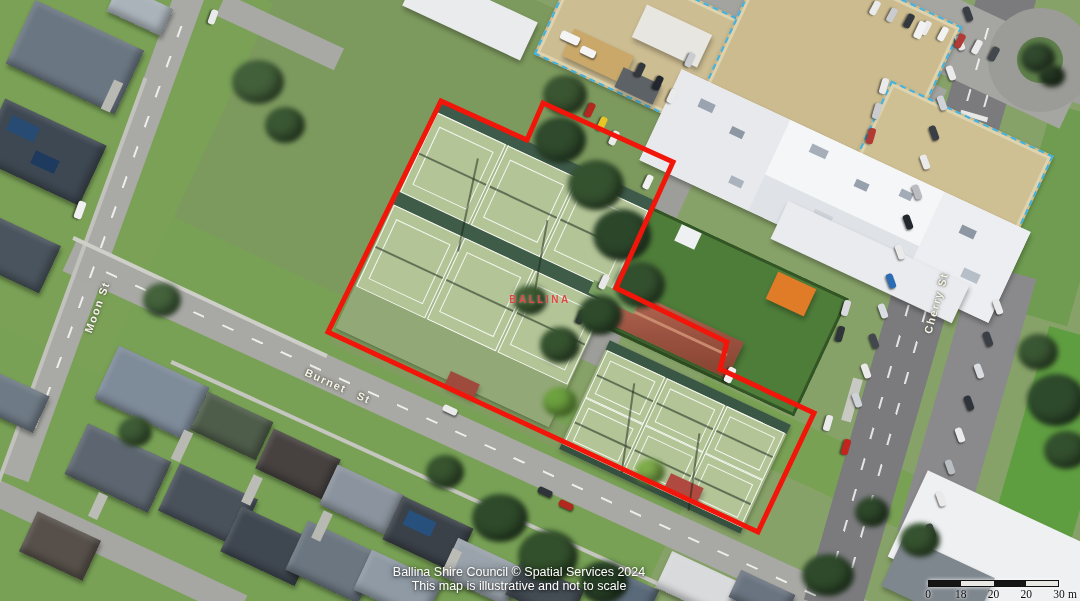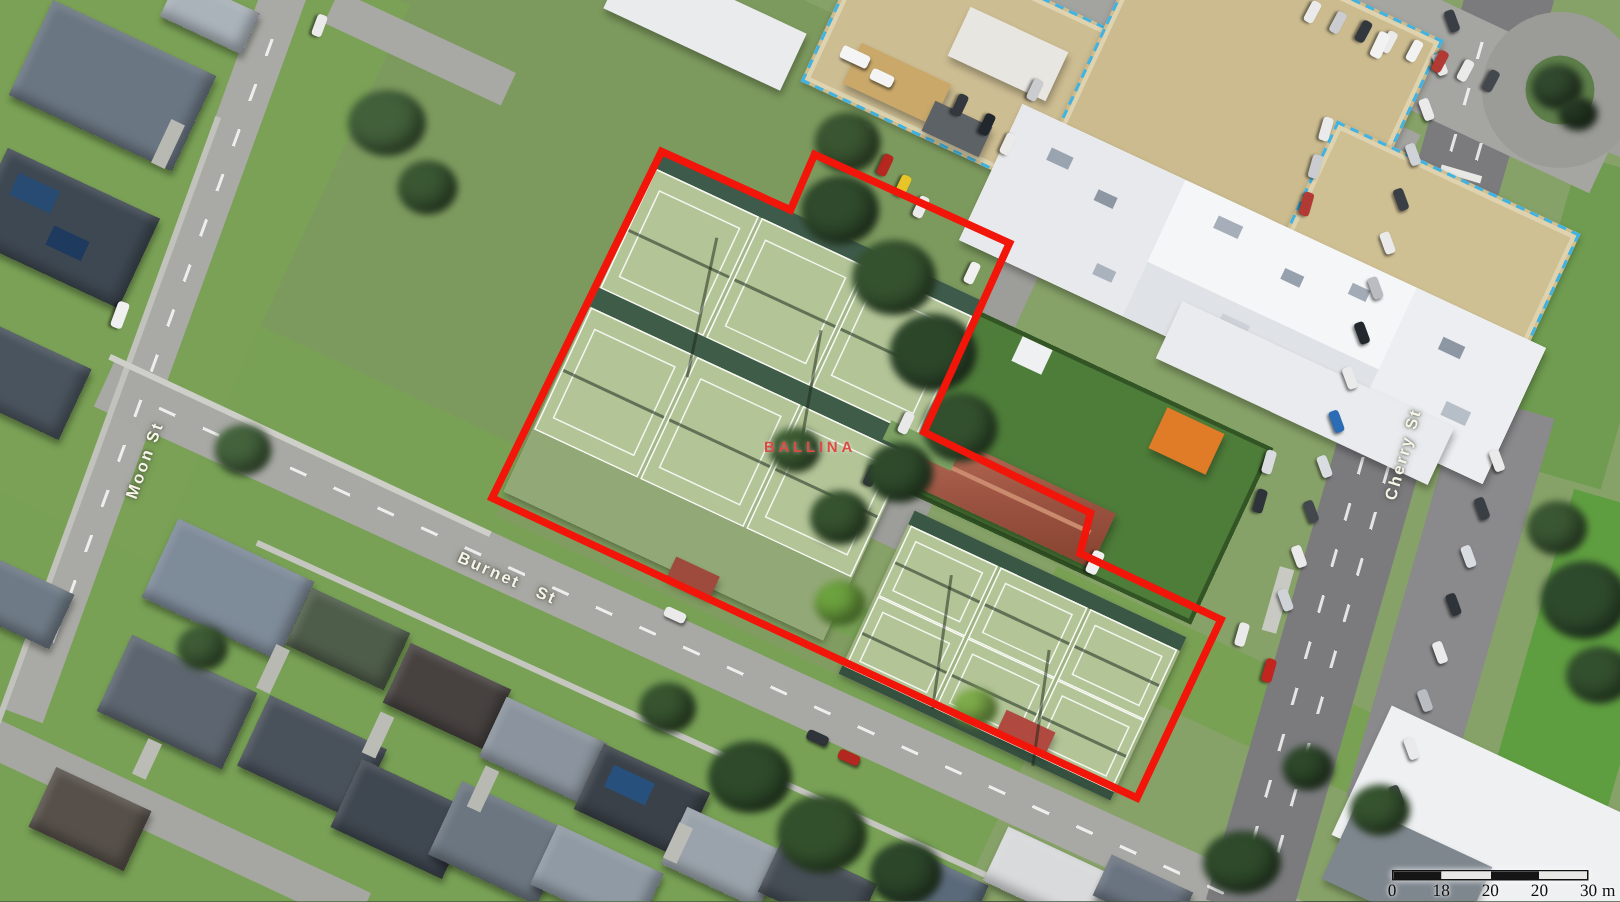--- a/index.html
+++ b/index.html
@@ -266,20 +266,22 @@
   <svg id="boundary-svg" width="1080" height="601">
     <polygon id="boundary-poly" fill="none" stroke-linejoin="miter" points="441,101 527,140 543,103 673,162 616,288 727,342 720,369 814,413 758,532 328,332" stroke="#f2150a" stroke-width="5"></polygon>
   </svg>
 
   <div class="street-label" style="left:97px;top:307px;--r:-70deg">Moon St</div>
   <div class="street-label burnet" style="left:338px;top:386px;--r:24deg">Burnet St</div>
   <div class="street-label" style="left:936px;top:303px;--r:-74deg">Cherry St</div>
 
   <div class="place-label" style="left:540px;top:299px">BALLINA</div>
 
+  <div class="attr-line" style="top:565px">Ballina Shire Council © Spatial Services 2024</div>
+  <div class="attr-line" style="top:579px">This map is illustrative and not to scale</div>
 
   <div id="scale-bar">
     <div id="sb-bar">
       <div class="sb-seg" style="background:#151515"></div>
       <div class="sb-seg" style="background:#e8e8e4"></div>
       <div class="sb-seg" style="background:#151515"></div>
       <div class="sb-seg" style="background:#e8e8e4"></div>
     </div>
     <div id="sb-ticks">
       <span class="sb-tick" style="left:0%">0</span>

